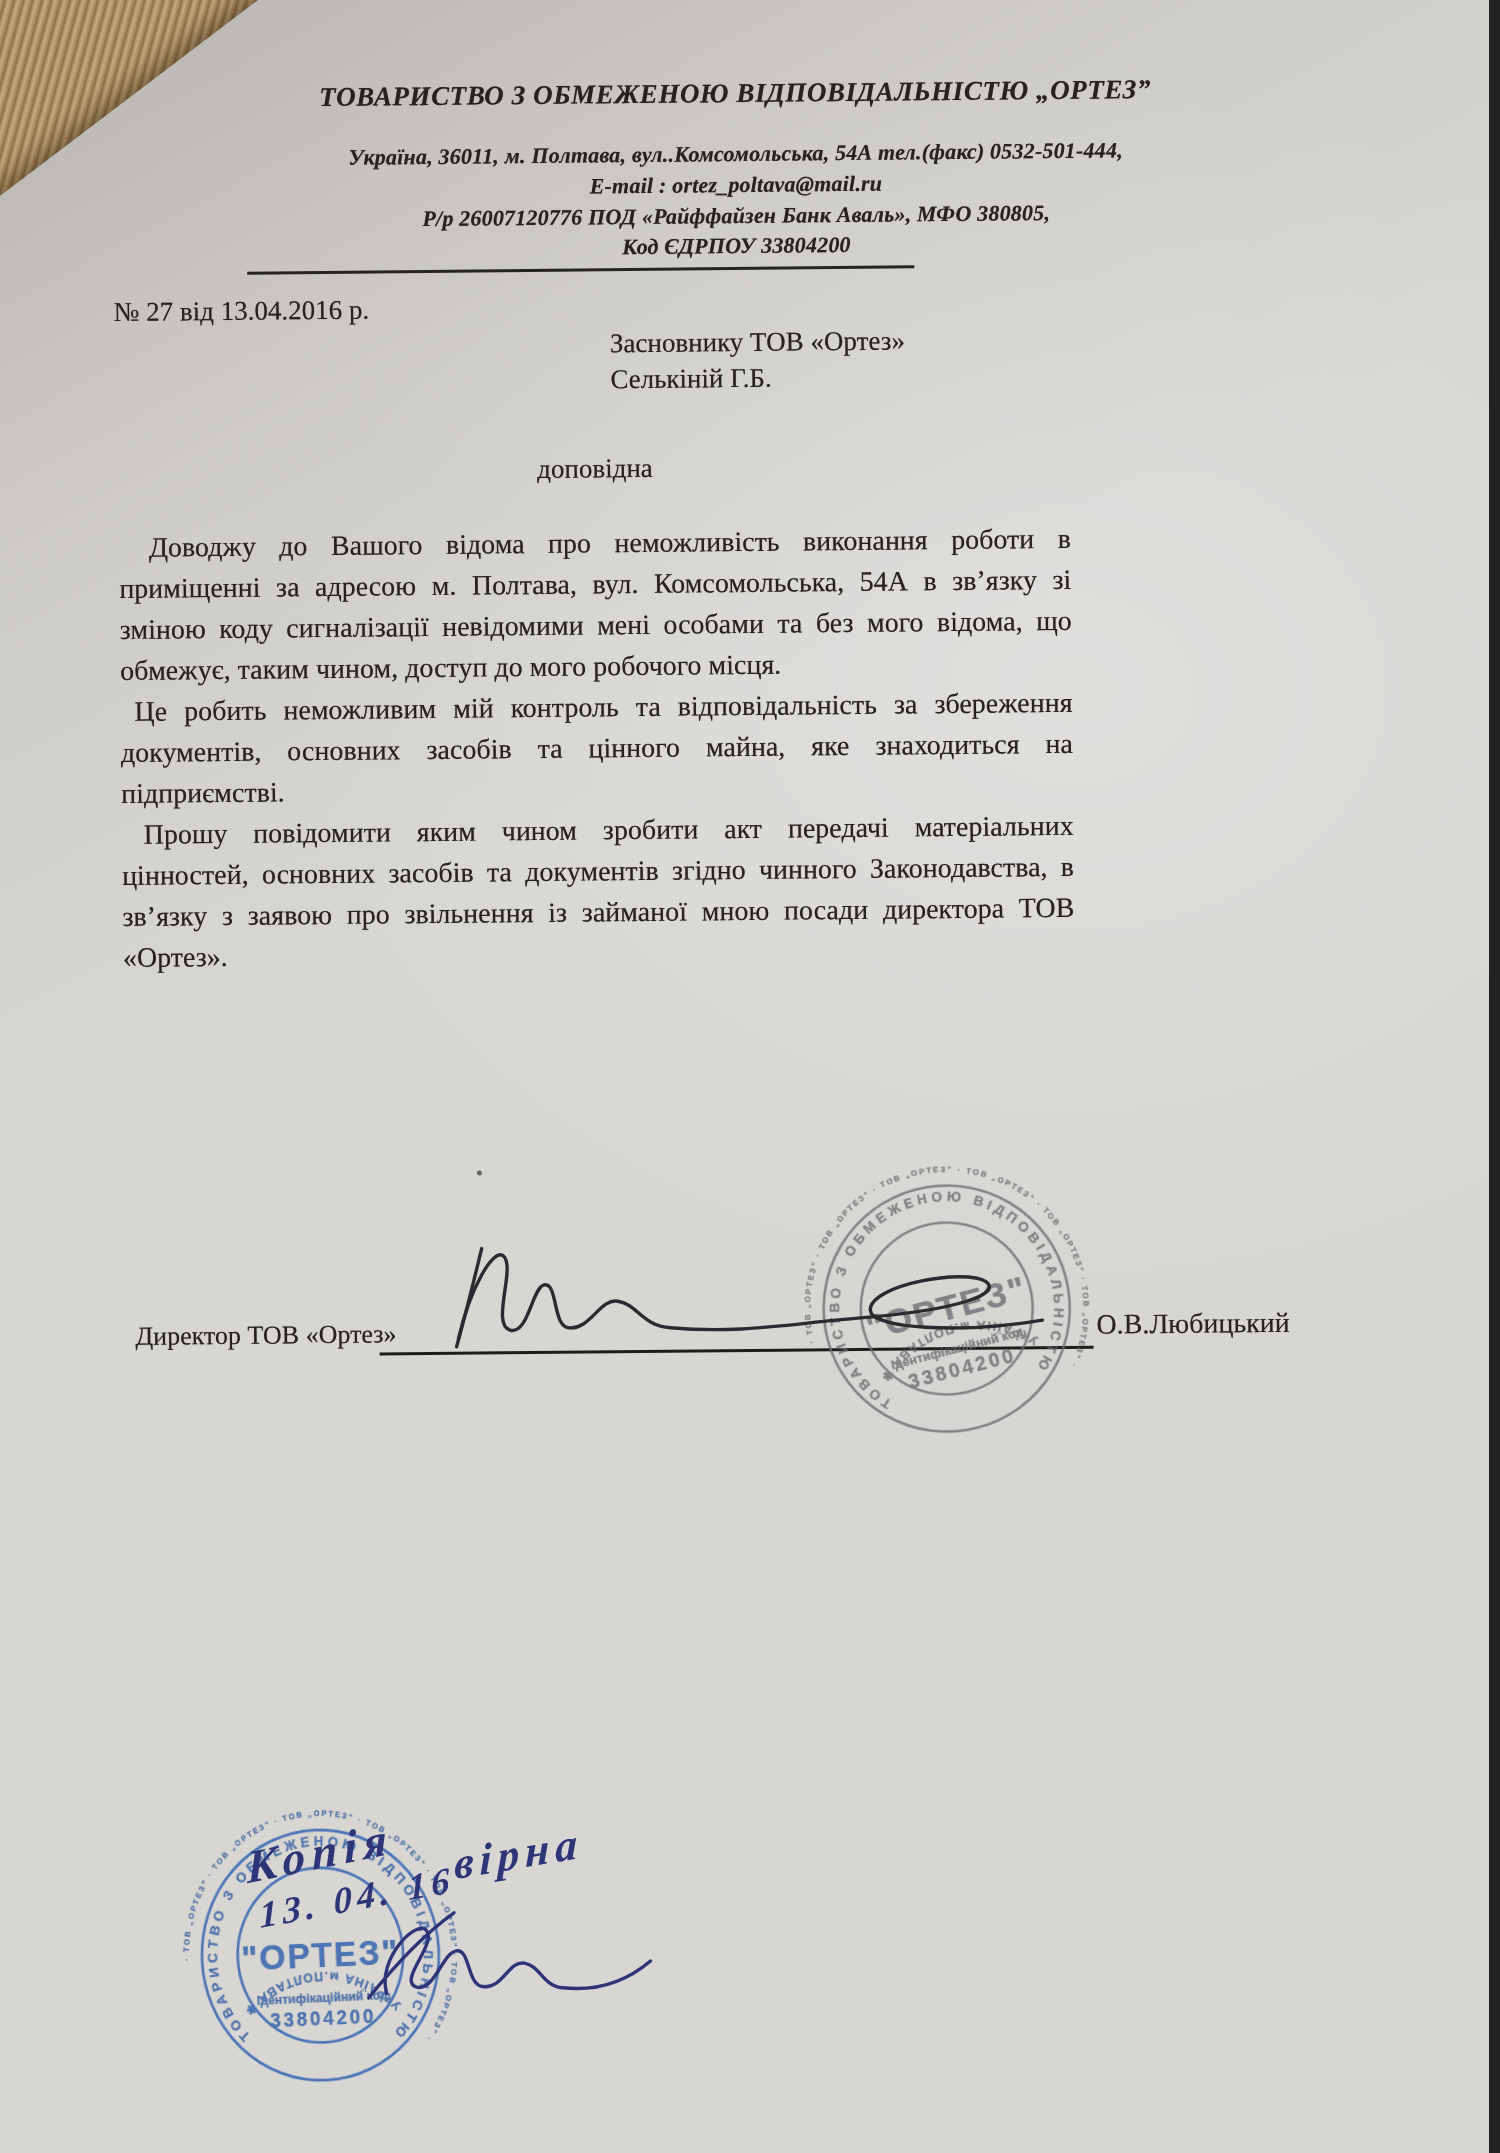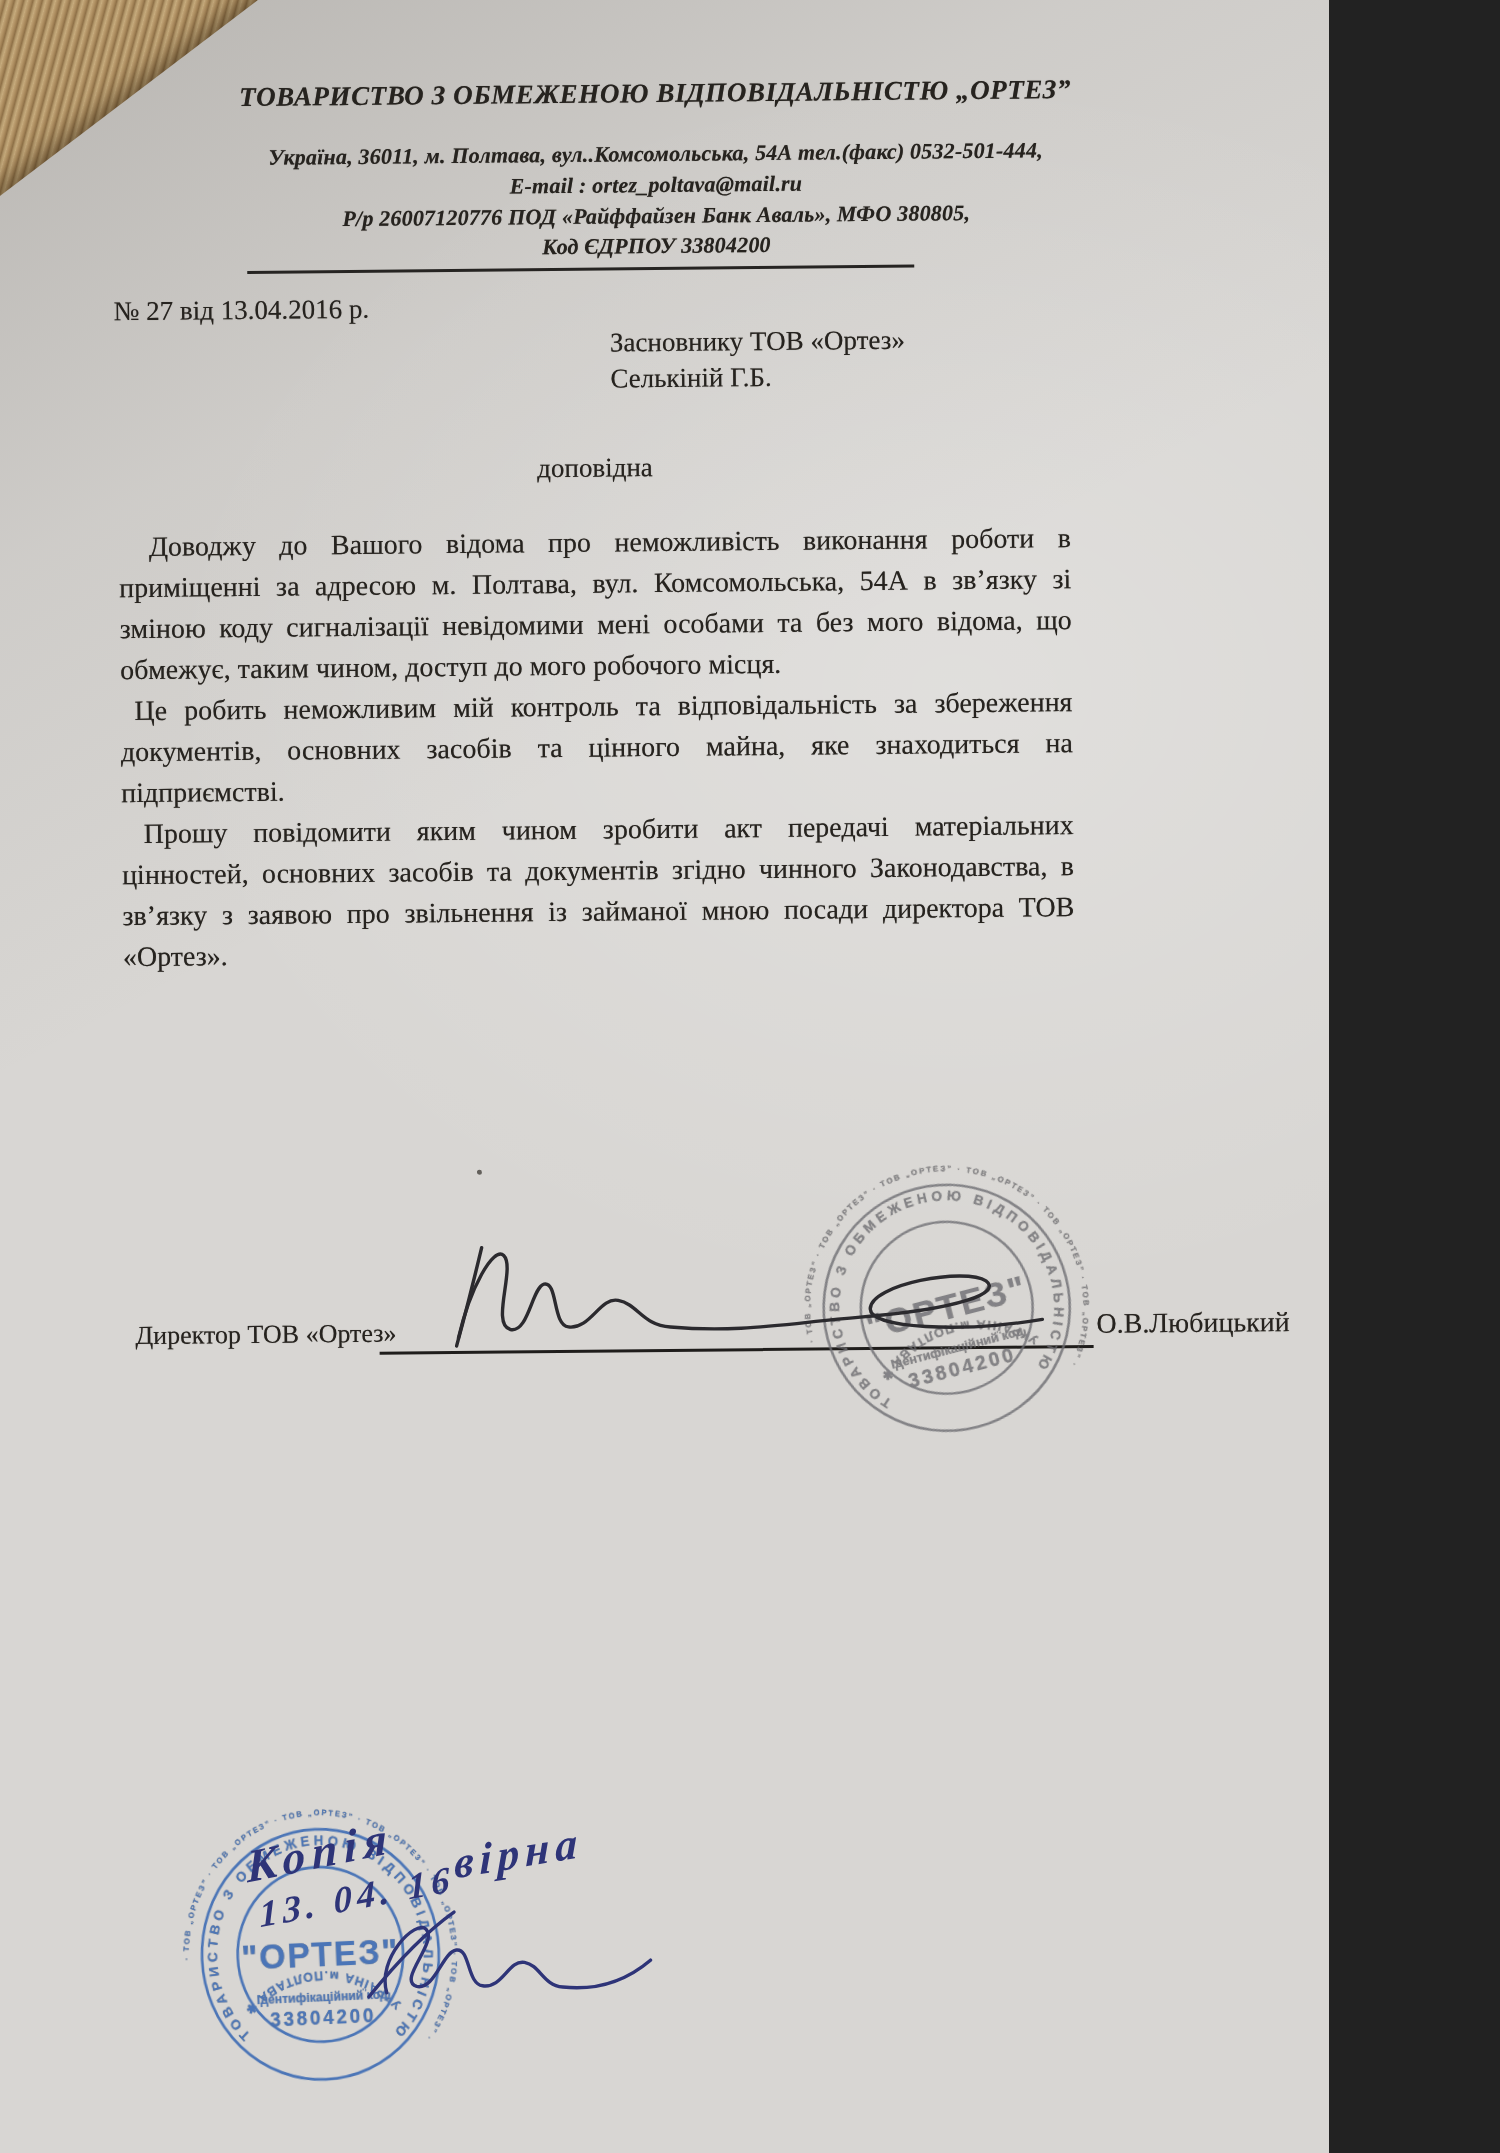--- a/index.html
+++ b/index.html
@@ -1,17 +1,17 @@
 <!DOCTYPE html>
 <html><head>
 <meta charset="utf-8">
 <style>
   html,body{margin:0;padding:0;background:#222;}
   .photo{
-    position:relative;width:1329px;height:2153px;overflow:hidden;
+    position:relative;width:1489px;height:2153px;overflow:hidden;
     font-family:"Liberation Serif",serif;
     background:
       repeating-linear-gradient(105deg,
         #c2a577 0px,#a9895c 3px,#8f7148 5px,#b59a6d 7px,#c7ac7e 9px);
     text-decoration: underline;
   }
   .paper-shadow{position:absolute;inset:0;filter:drop-shadow(-6px -5px 12px rgba(45,32,14,.55));}
   .paper{
     position:absolute;inset:0;
     clip-path:polygon(258px 0,100% 0,100% 100%,0 100%,0 196px);

